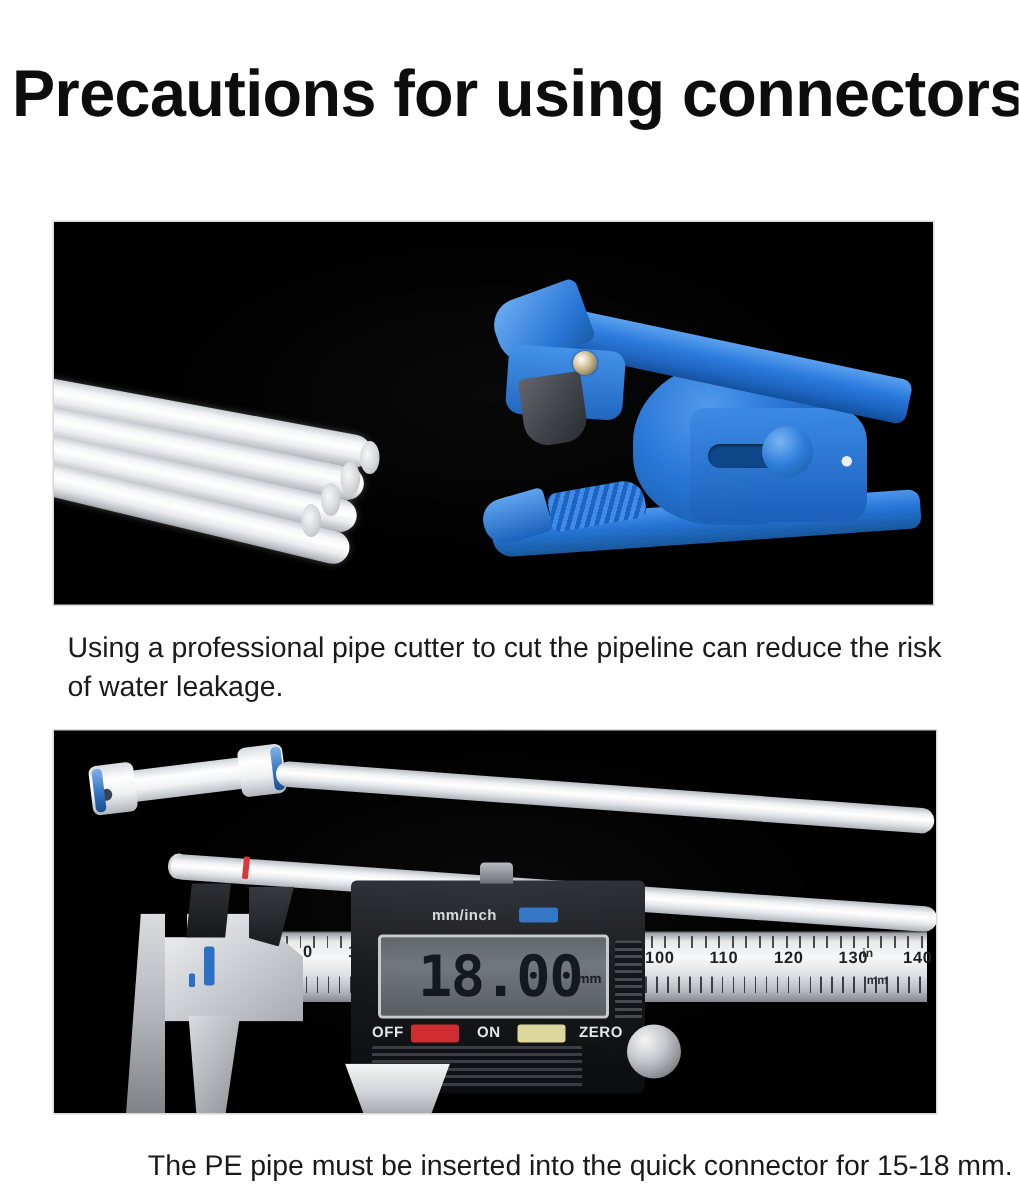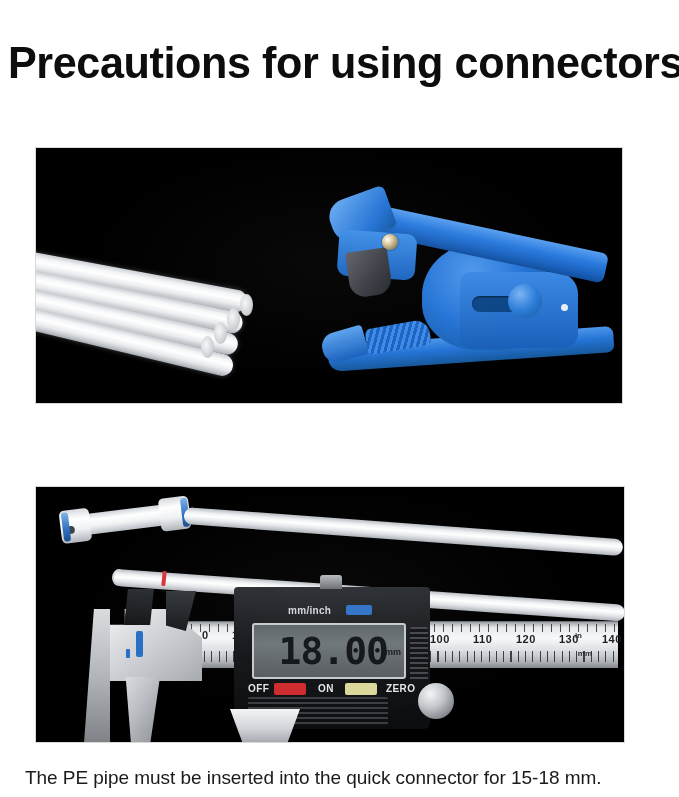--- a/index.html
+++ b/index.html
@@ -63,20 +63,21 @@
   .caption-1 {
     left: 45px;
     top: 420px;
     width: 600px;
   }
   .caption-2 {
     left: 25px;
     top: 765px;
     width: 650px;
     white-space: nowrap;
+    text-align: right;
   }
 
   
   .photo {
     position: absolute;
     background: #000000;
     overflow: hidden;
     box-shadow: 0 0 0 1px #d8d8d8;
   }
   .photo-1 { left: 36px; top: 148px; width: 586px; height: 255px; }
@@ -504,20 +505,21 @@
       <div class="c-blue handle-top"></div>
       <div class="c-blue handle-top-lip"></div>
       <div class="c-blue jaw-wrap"></div>
       <div class="jaw-blade"></div>
       <div class="screw"></div>
     </div>
 
     <div class="photo-vignette"></div>
   </div>
 
+  <div class="caption caption-1">Using a professional pipe cutter to cut the pipeline can reduce the risk of water leakage.</div>
 
   <div class="photo photo-2">
 
     <div class="qc-assy">
       <div class="qc-barrel"></div>
       <div class="qc-cap qc-cap-l">
         <div class="qc-hole"></div>
       </div>
       <div class="qc-cap qc-cap-r"></div>
       <div class="qc-collet qc-collet-l"></div>

